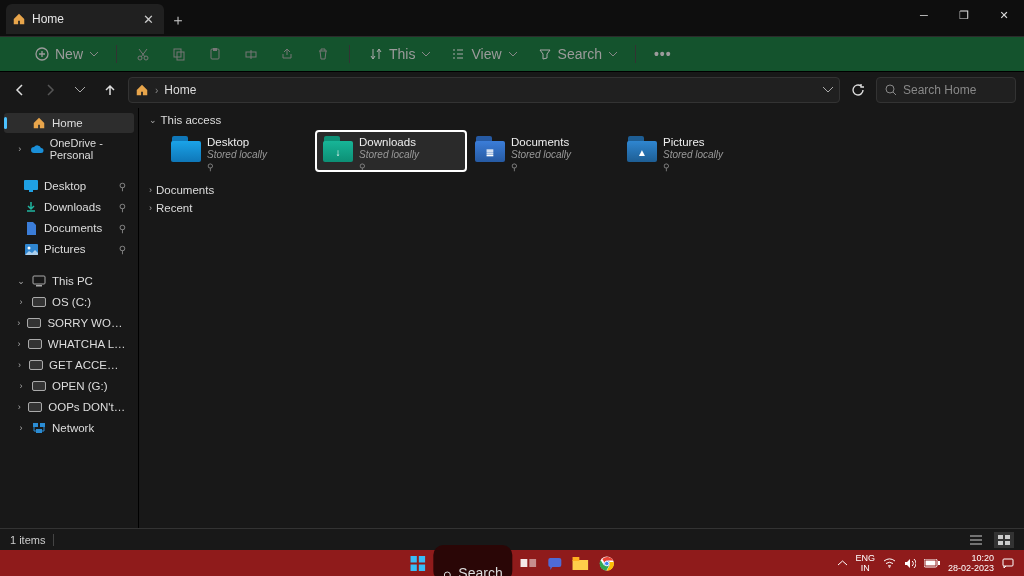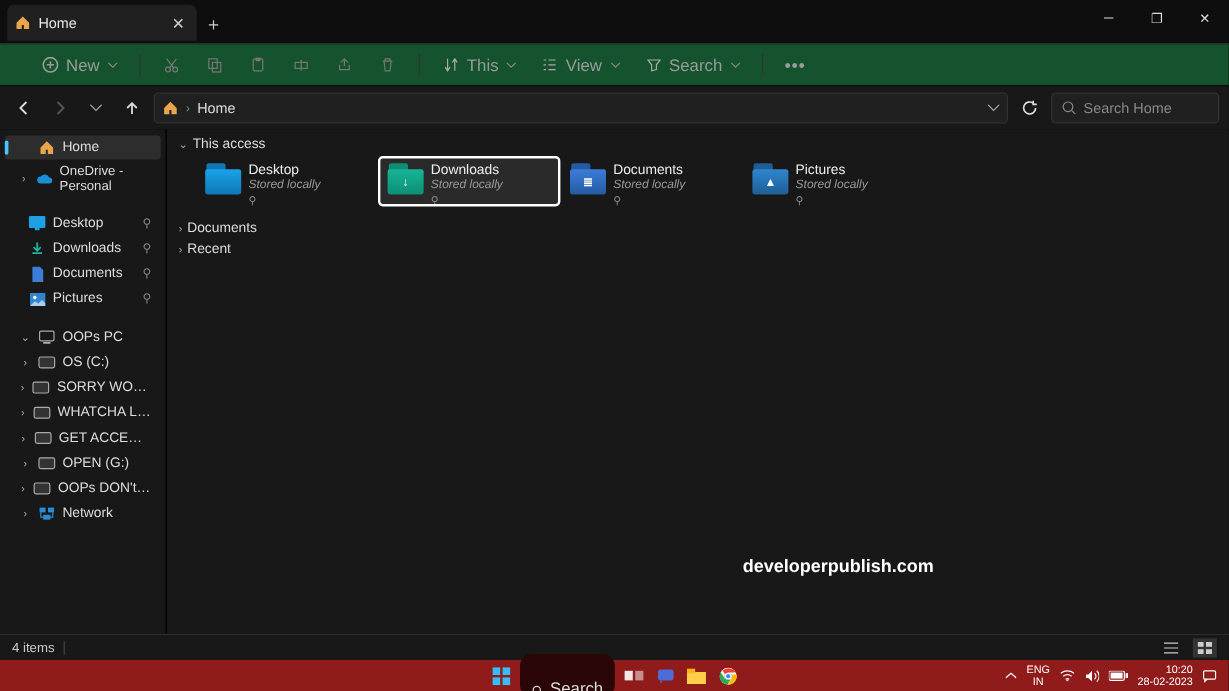--- a/index.html
+++ b/index.html
@@ -319,21 +319,21 @@
       </div>
     <div class="sbgap"></div>
     <div class="sbitem">
         <span class="exp">⌄</span>
         <span class="smallicon">
           <svg width="14" height="12" viewBox="0 0 14 12">
             <rect x="1" y="1" width="12" height="8" rx="1" fill="none" stroke="#aaa"></rect>
             <rect x="4" y="10" width="6" height="1.5" fill="#aaa"></rect>
           </svg>
         </span>
-        <span>OOPs PC</span>
+        <span>This PC</span>
       </div>
     <div id="drives">
         <div class="sbitem">
           <span class="exp">›</span>
           <span class="smallicon">
             <span class="driveicon"></span>
           </span>
           <span style="white-space:nowrap;overflow:hidden;text-overflow:ellipsis;max-width:96px">OS (C:)</span>
         </div>
         <div class="sbitem">
@@ -451,26 +451,25 @@
       </div>
     <div style="height:14px"></div>
     <div class="grouphead" style="padding-left:2px">
         <span class="chv">›</span>
         <span>Documents</span>
       </div>
     <div class="grouphead" style="padding-left:2px">
         <span class="chv">›</span>
         <span>Recent</span>
       </div>
-    <div class="watermark">developerpublish.com</div>
   </div>
 </div>
 
 <div class="status">
-  <span>4 items</span>
+  <span>1 items</span>
   <span class="sep"></span>
   <div class="right">
     <div class="viewbtn">
         <svg width="12" height="10" viewBox="0 0 12 10">
           <path d="M0 1h12M0 5h12M0 9h12" stroke="#ccc"></path>
         </svg>
       </div>
     <div class="viewbtn active">
         <svg width="12" height="10" viewBox="0 0 12 10">
           <rect x="0" y="0" width="5" height="4" fill="#ccc"></rect>

